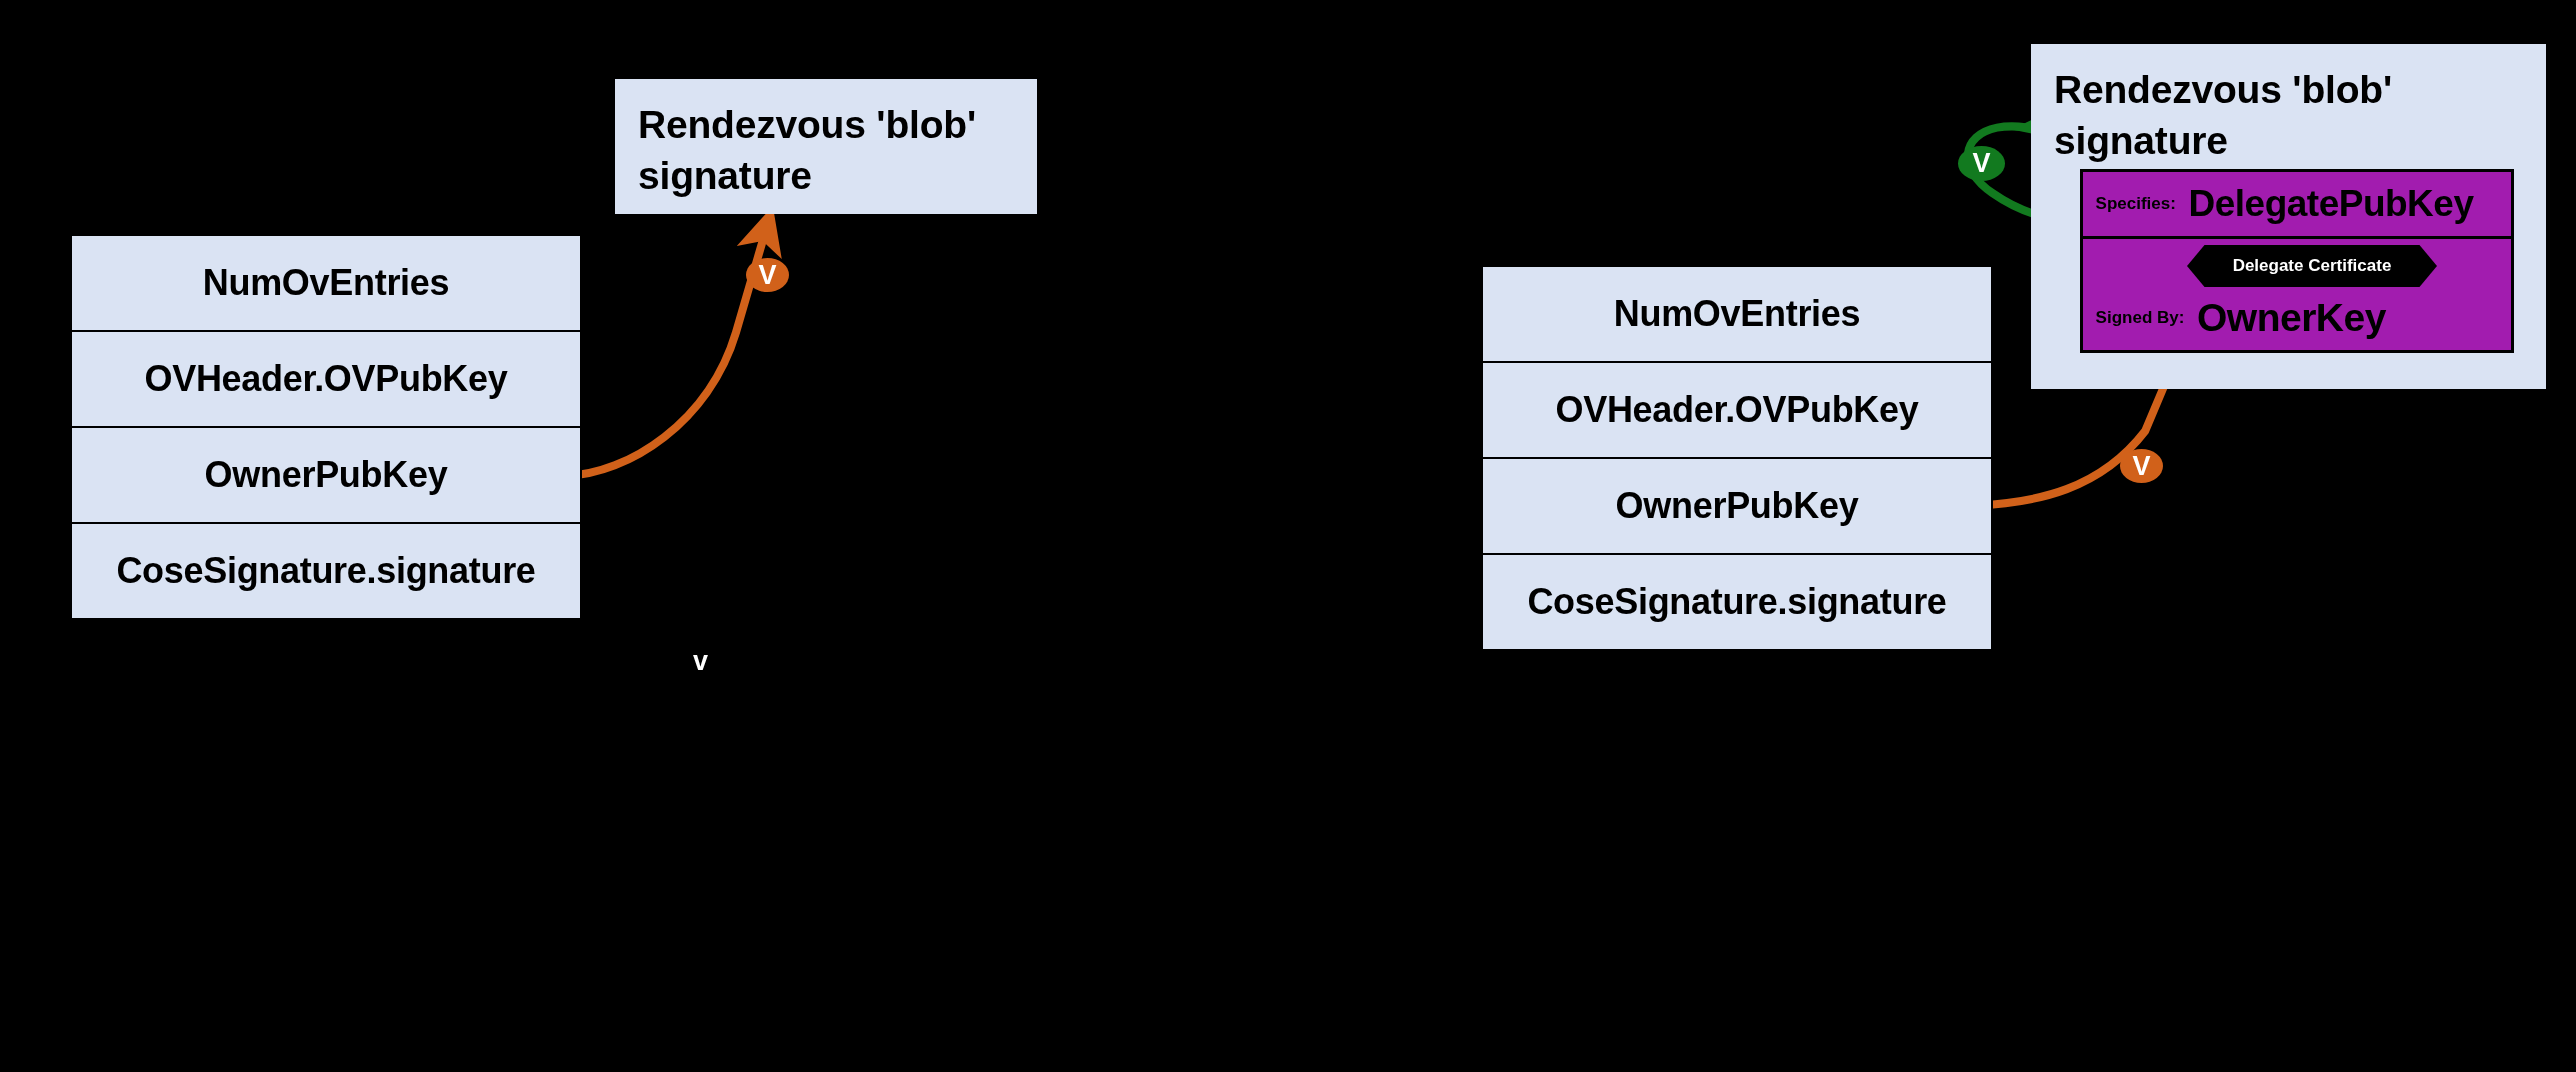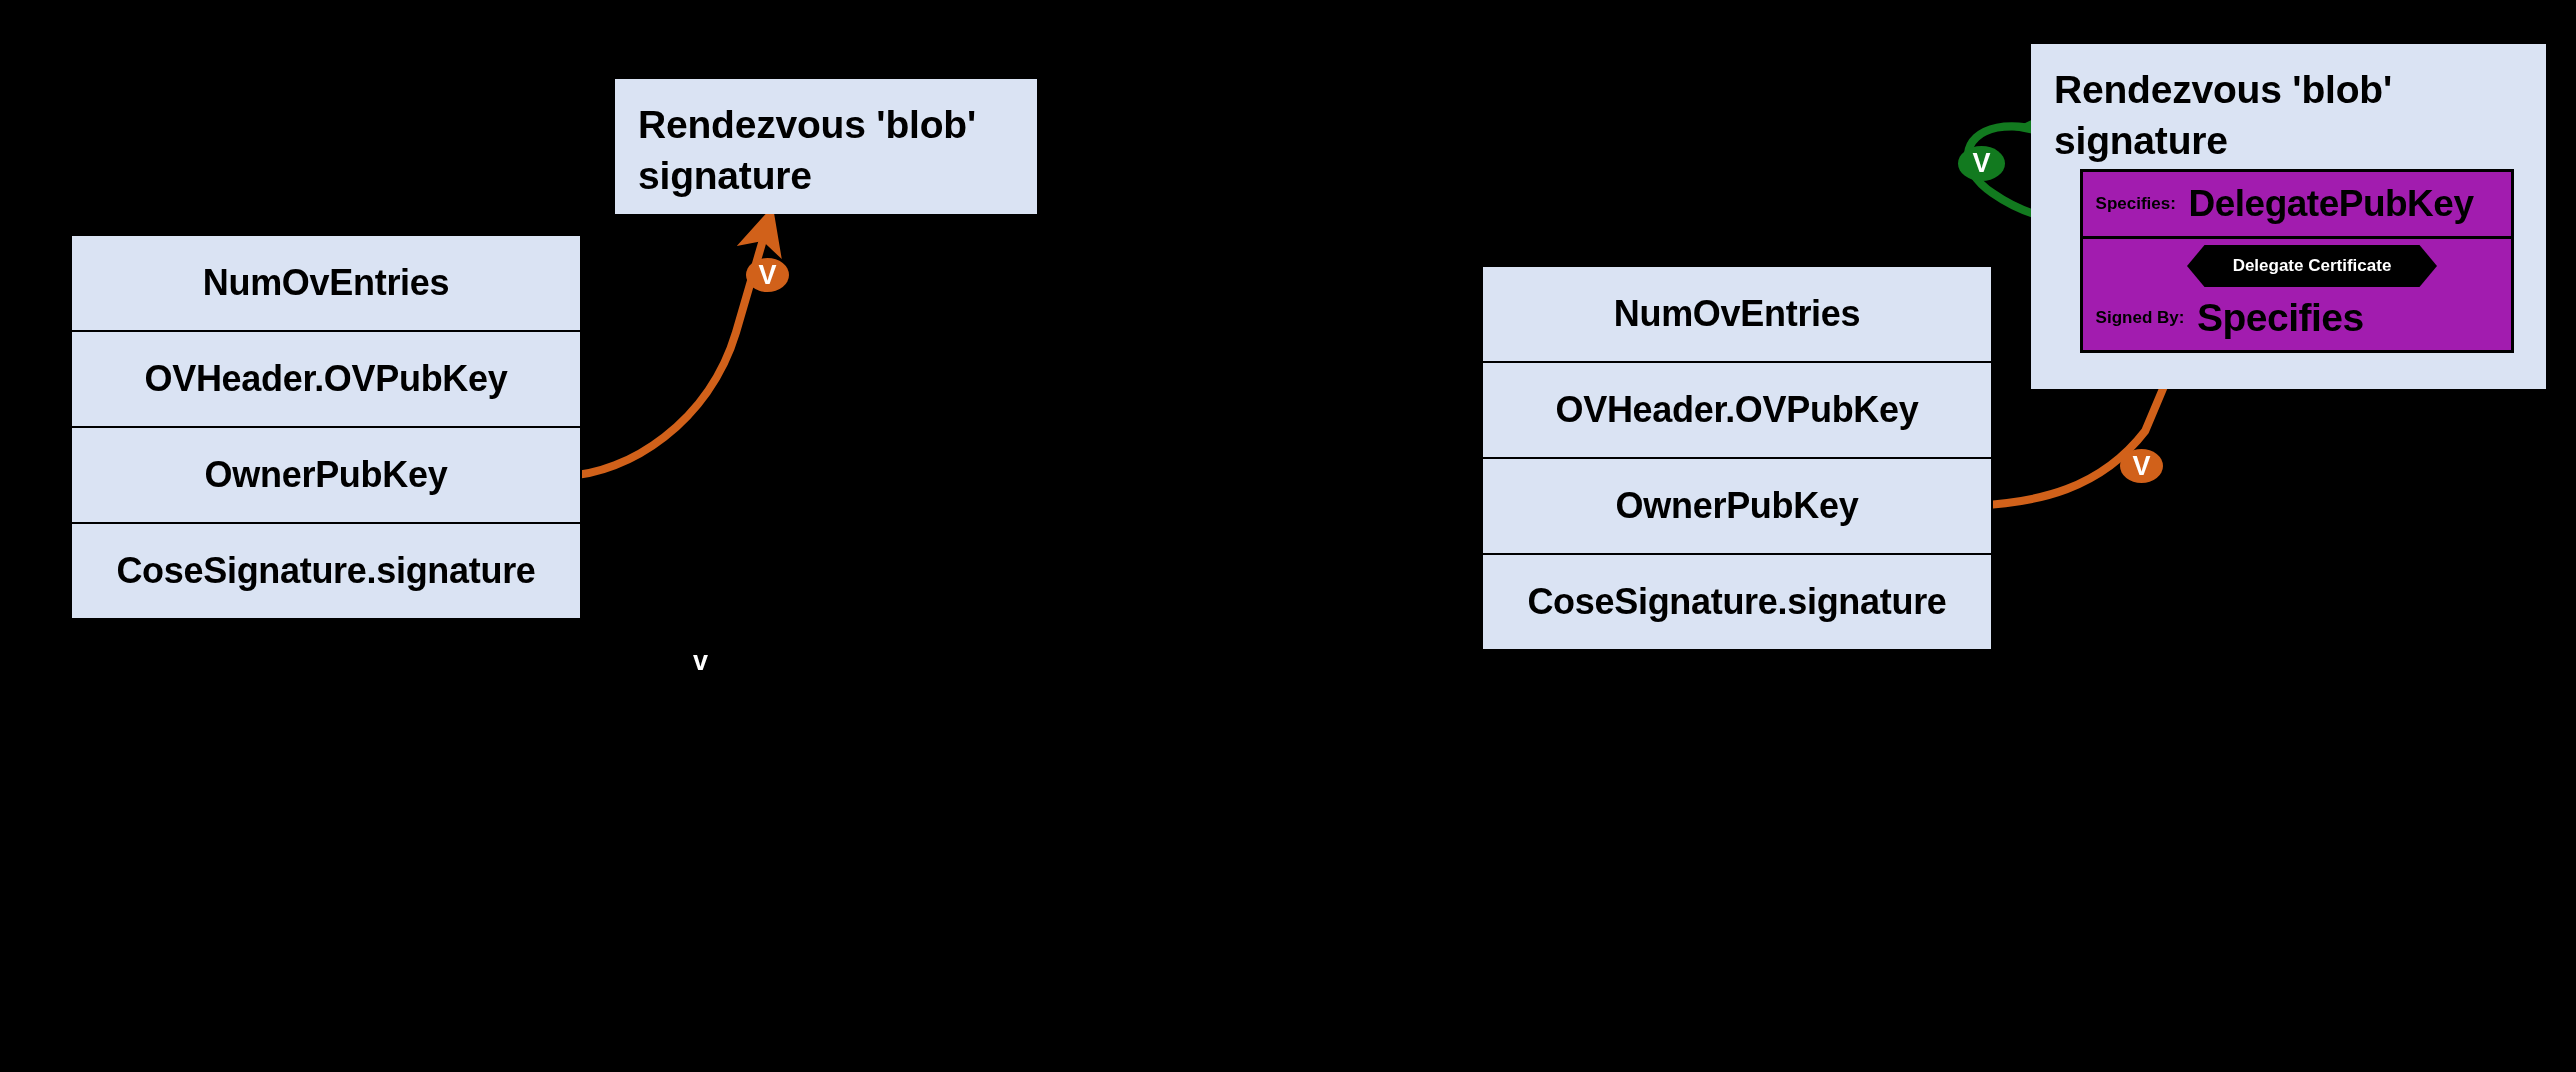--- a/index.html
+++ b/index.html
@@ -196,21 +196,21 @@
 
   <div class="cert-box" style="left:2080px; top:169px; width:434px; height:184px;">
 
     <div class="cert-half top">
       <span class="cert-label">Specifies:</span>
       <span class="cert-value">DelegatePubKey</span>
     </div>
 
     <div class="cert-half">
       <span class="cert-label">Signed By:</span>
-      <span class="cert-value owner">Specifies</span>
+      <span class="cert-value owner">OwnerKey</span>
     </div>
   </div>
 
   <div class="cert-banner" style="left:2187px; top:245px; width:250px; height:42px;">
     <span>Delegate Certificate</span>
   </div>
 
   <div class="ov-table" style="left:1481px; top:265px; width:512px; height:386px;">
     <div class="ov-row">
       <span>NumOvEntries</span>

